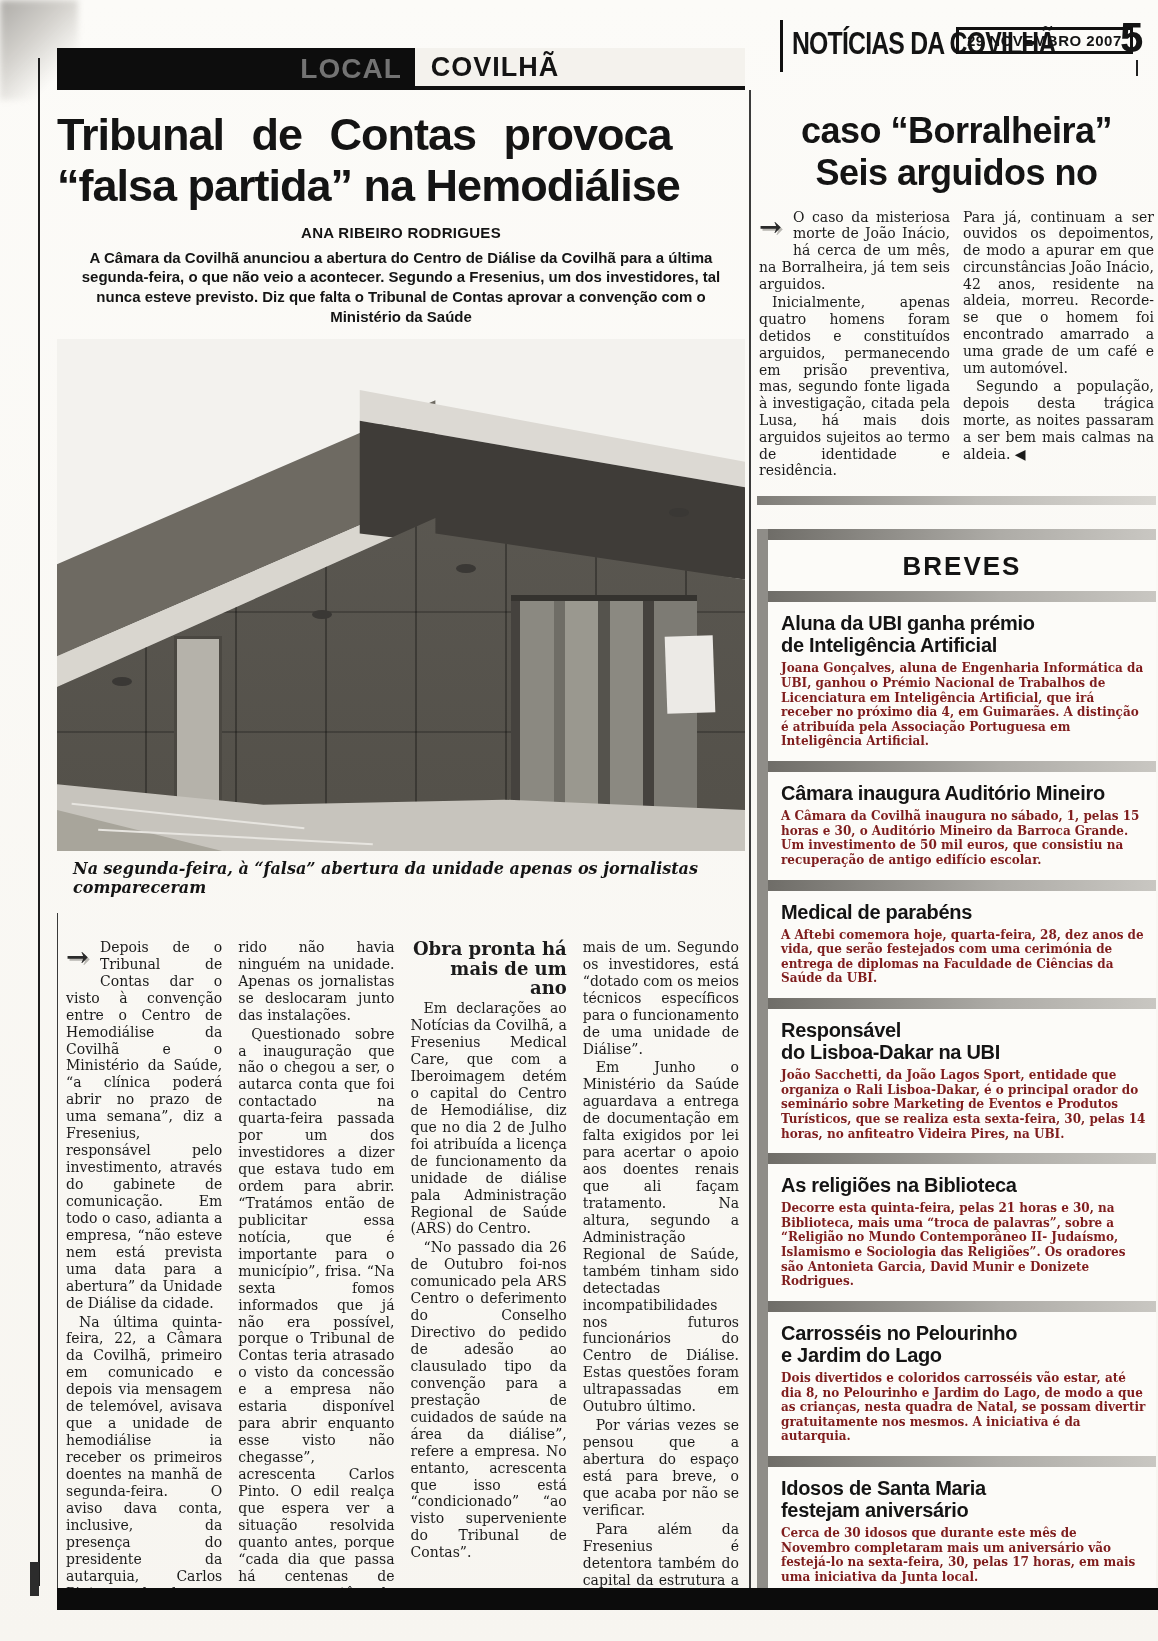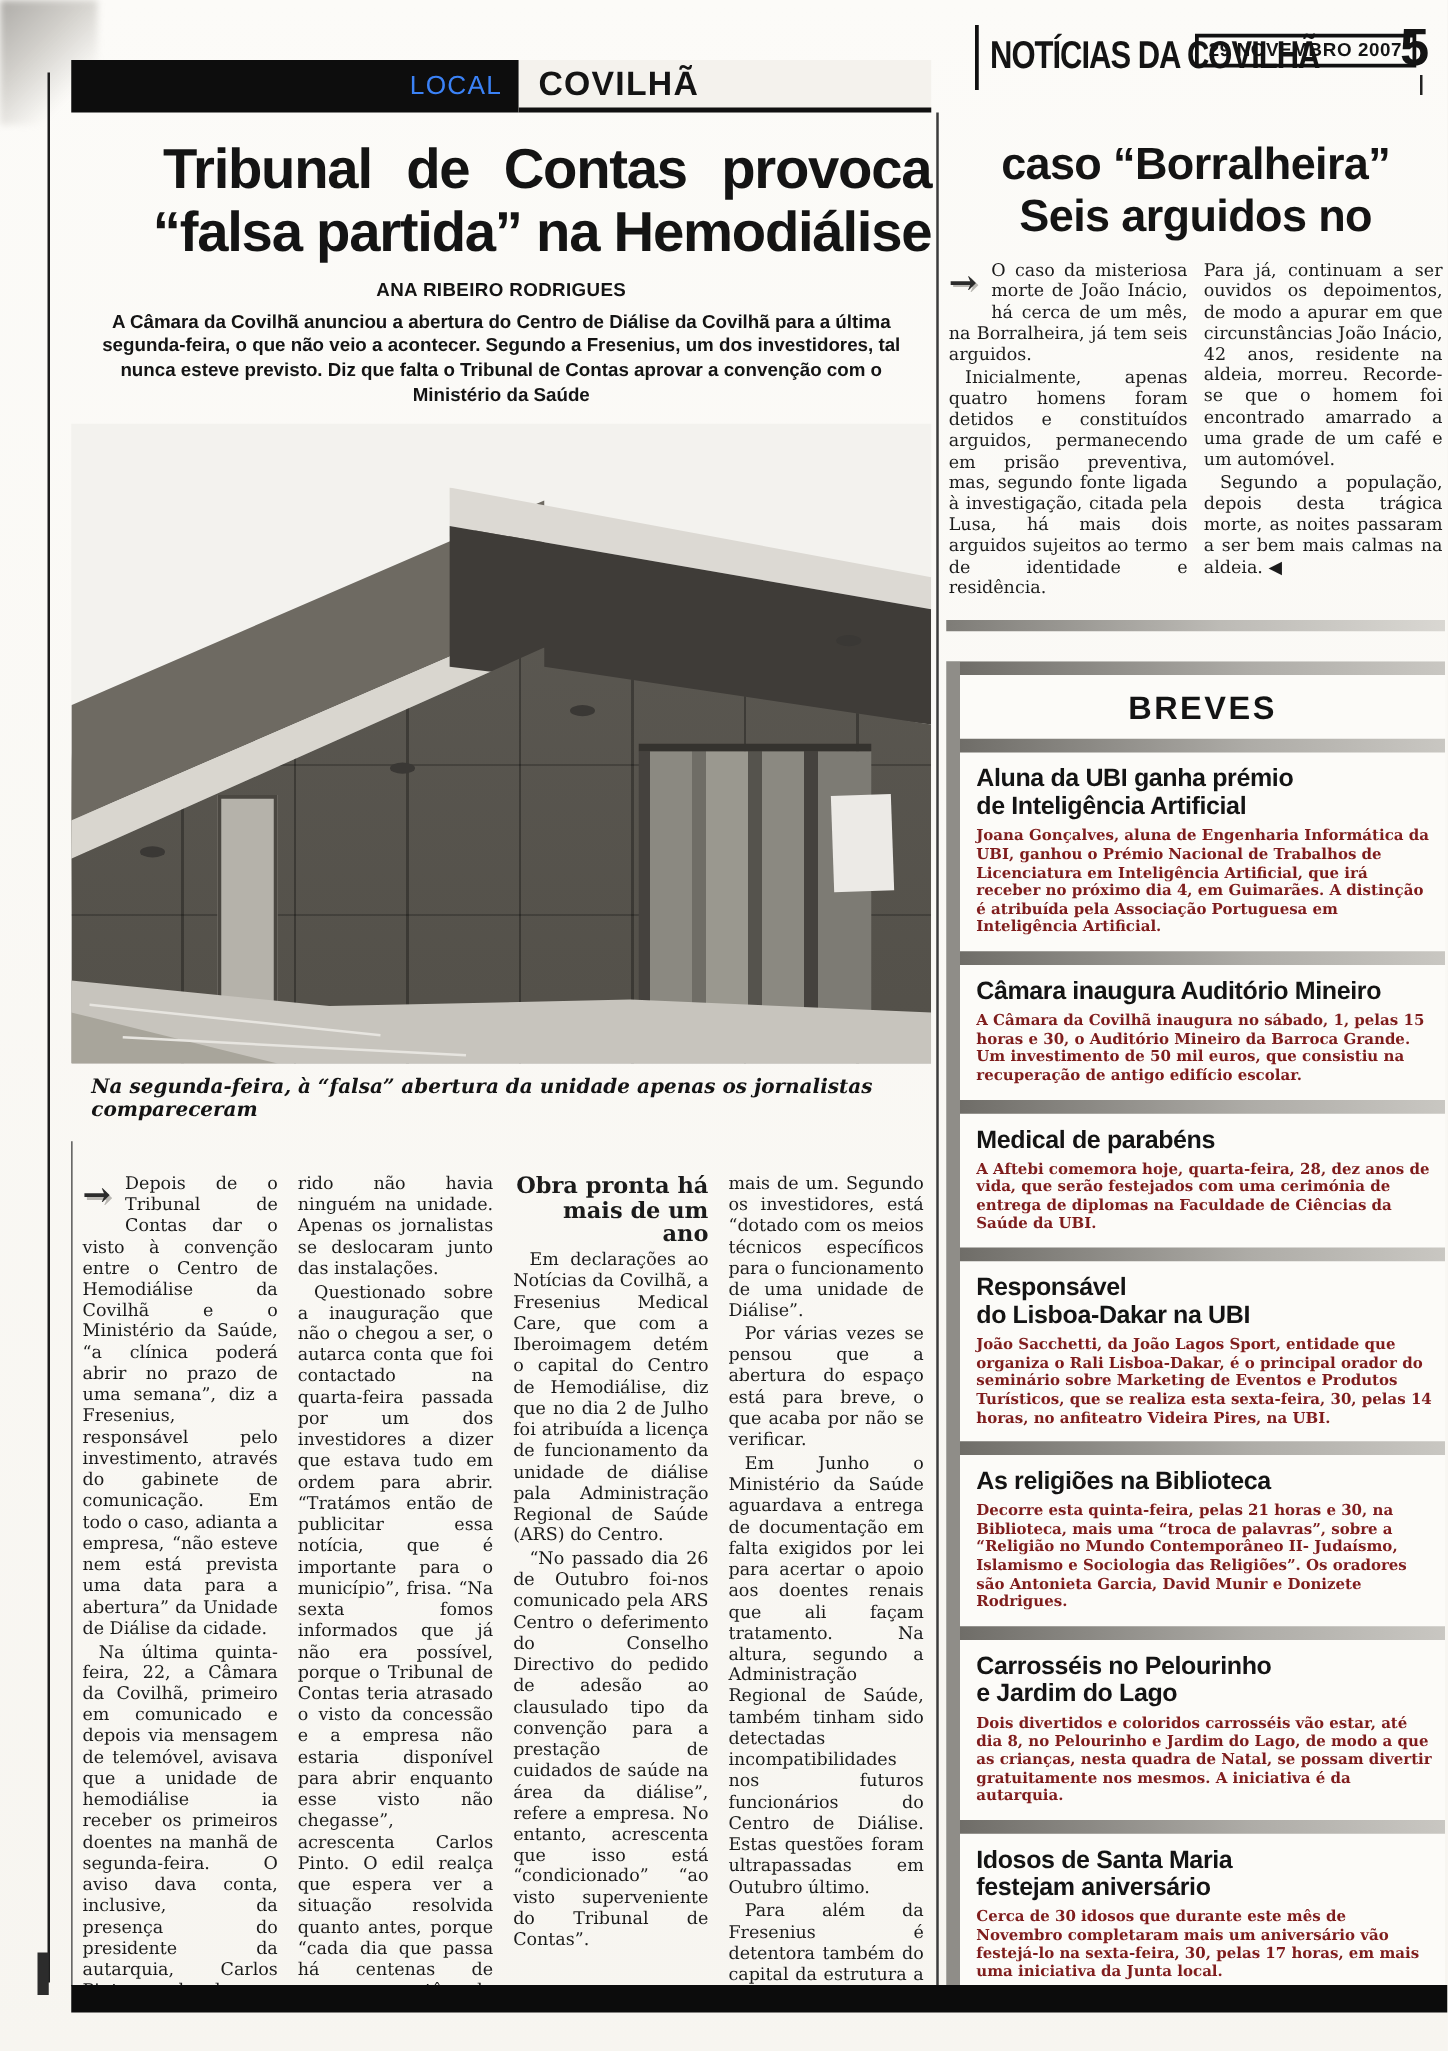--- a/index.html
+++ b/index.html
@@ -18,25 +18,25 @@
   .masthead{position:absolute;left:12px;top:10px;font-size:31px;font-weight:bold;letter-spacing:-1px;
     transform:scaleX(.8);transform-origin:left center;white-space:nowrap;}
   .date-box{position:absolute;left:176px;top:11px;border:3px solid #111;padding:2px 8px;
     font-size:15px;font-weight:bold;letter-spacing:.5px;white-space:nowrap;}
   .page-number{position:absolute;left:340px;top:-2px;font-size:42px;font-weight:bold;}
   .page-number-tick{position:absolute;left:356px;top:44px;width:2px;height:16px;background:#222;}
 
   
   .main-col{position:absolute;left:57px;top:48px;width:688px;}
   .section-bar{display:flex;height:42px;}
-  .section-black{width:52%;background:#0d0d0d;color:#3b82f6;display:flex;align-items:center;
-    justify-content:flex-end;padding-right:13px;font-size:21px;font-weight:normal;letter-spacing:1px;box-sizing:border-box;}
+  .section-black{width:52%;background:#0d0d0d;color:#737373;display:flex;align-items:center;
+    justify-content:flex-end;padding-right:13px;font-size:28px;font-weight:bold;letter-spacing:1px;box-sizing:border-box;}
   .section-light{flex:1;background:#f4f2ed;display:flex;align-items:center;padding-left:16px;
     font-size:27px;font-weight:bold;letter-spacing:1px;border-bottom:4px solid #111;box-sizing:border-box;}
-  .headline{margin-top:20px;text-align:right;font-weight:bold;font-size:45px;line-height:1.13;letter-spacing:-1px;}
+  .headline{margin-top:20px;text-align:left;font-weight:bold;font-size:45px;line-height:1.13;letter-spacing:-1px;}
   .headline .l1{word-spacing:16px;}
   .byline{margin-top:12px;text-align:center;font-size:15px;font-weight:bold;letter-spacing:.3px;}
   .lead{margin-top:7px;text-align:center;font-size:15px;font-weight:bold;line-height:1.32;padding:0 2px;}
 
   
   .photo{position:relative;margin-top:12px;width:688px;height:512px;background:#f3f2ee;overflow:hidden;}
   .ph{position:absolute;inset:0;}
   .ph-trees{position:absolute;left:-8px;top:52%;width:42px;height:26%;
     background:radial-gradient(ellipse at 30% 40%,#8e8b83 0%,rgba(180,177,170,0) 70%);filter:blur(2px);}
   .ph-parapet{clip-path:polygon(0 44%,55% 12%,55% 30%,0 62%);background:#6e6a62;}
@@ -157,22 +157,22 @@
         <p>Questionado sobre a inauguração que não o chegou a ser, o autarca conta que foi contactado na quarta-feira passada por um dos investidores a dizer que estava tudo em ordem para abrir. “Tratámos então de publicitar essa notícia, que é importante para o município”, frisa. “Na sexta fomos informados que já não era possível, porque o Tribunal de Contas teria atrasado o visto da concessão e a empresa não estaria disponível para abrir enquanto esse visto não chegasse”, acrescenta Carlos Pinto. O edil realça que espera ver a situação resolvida quanto antes, porque “cada dia que passa há centenas de pessoas que têm de fazer quilómetros para ser assistidas”. E adianta que na semana passada se fizeram os últimos testes. “Quer nos equipamentos, quer os</p>
       </div>
       <div class="acol">
         <p class="subhead">Obra pronta há mais de um ano</p>
         <p>Em declarações ao Notícias da Covilhã, a Fresenius Medical Care, que com a Iberoimagem detém o capital do Centro de Hemodiálise, diz que no dia 2 de Julho foi atribuída a licença de funcionamento da unidade de diálise pala Administração Regional de Saúde (ARS) do Centro.</p>
         <p>“No passado dia 26 de Outubro foi-nos comunicado pela ARS Centro o deferimento do Conselho Directivo do pedido de adesão ao clausulado tipo da convenção para a prestação de cuidados de saúde na área da diálise”, refere a empresa. No entanto, acrescenta que isso está “condicionado” “ao visto superveniente do Tribunal de Contas”.</p>
 
       </div>
       <div class="acol">
         <p class="first">mais de um. Segundo os investidores, está “dotado com os meios técnicos específicos para o funcionamento de uma unidade de Diálise”.</p>
+        <p>Em Junho o Ministério da Saúde aguardava a entrega de documentação em falta exigidos por lei para acertar o apoio aos doentes renais que ali façam tratamento. Na altura, segundo a Administração Regional de Saúde, também tinham sido detectadas incompatibilidades nos futuros funcionários do Centro de Diálise. Estas questões foram ultrapassadas em Outubro último.</p>
         <p>Por várias vezes se pensou que a abertura do espaço está para breve, o que acaba por não se verificar.</p>
-        <p>Em Junho o Ministério da Saúde aguardava a entrega de documentação em falta exigidos por lei para acertar o apoio aos doentes renais que ali façam tratamento. Na altura, segundo a Administração Regional de Saúde, também tinham sido detectadas incompatibilidades nos futuros funcionários do Centro de Diálise. Estas questões foram ultrapassadas em Outubro último.</p>
         <p>Para além da Fresenius é detentora também do capital da estrutura a Iberoimagem, de que são sócios o nefrologista Ernesto Rocha, o médico Fernando Jorge e o covilhanense Brito Rocha. ◀</p>
       </div>
     </div>
   </div>
 
   <div class="right-col">
 
     <div class="side-headline">
       <div>caso “Borralheira”</div>
       <div>Seis arguidos no</div>

